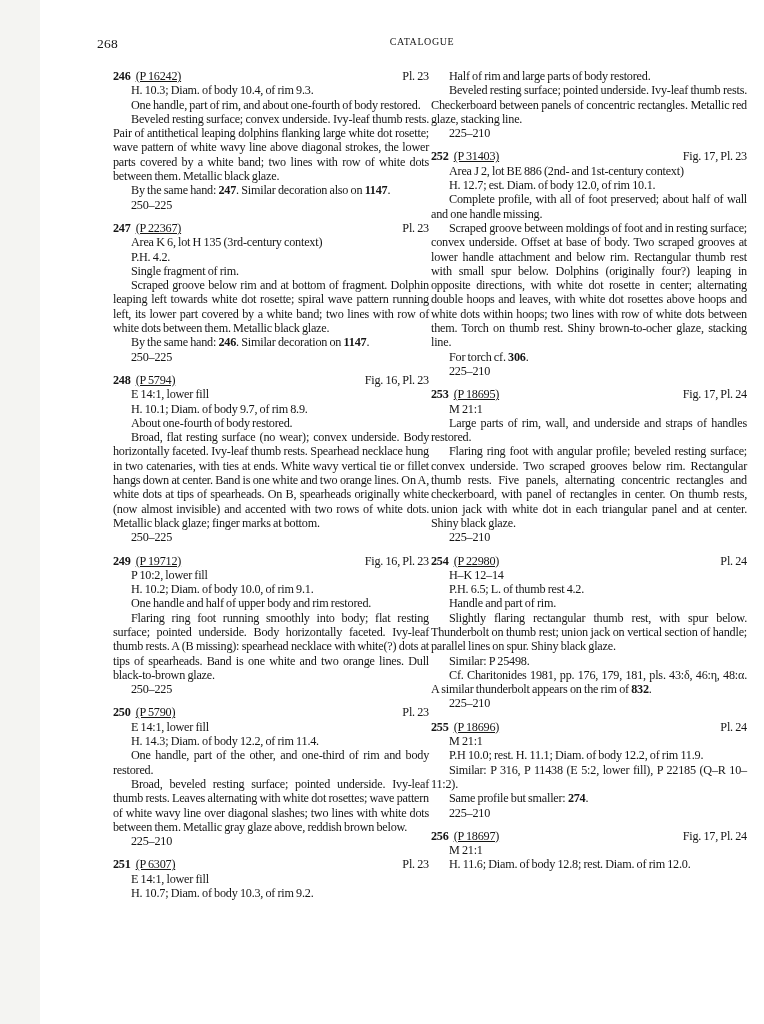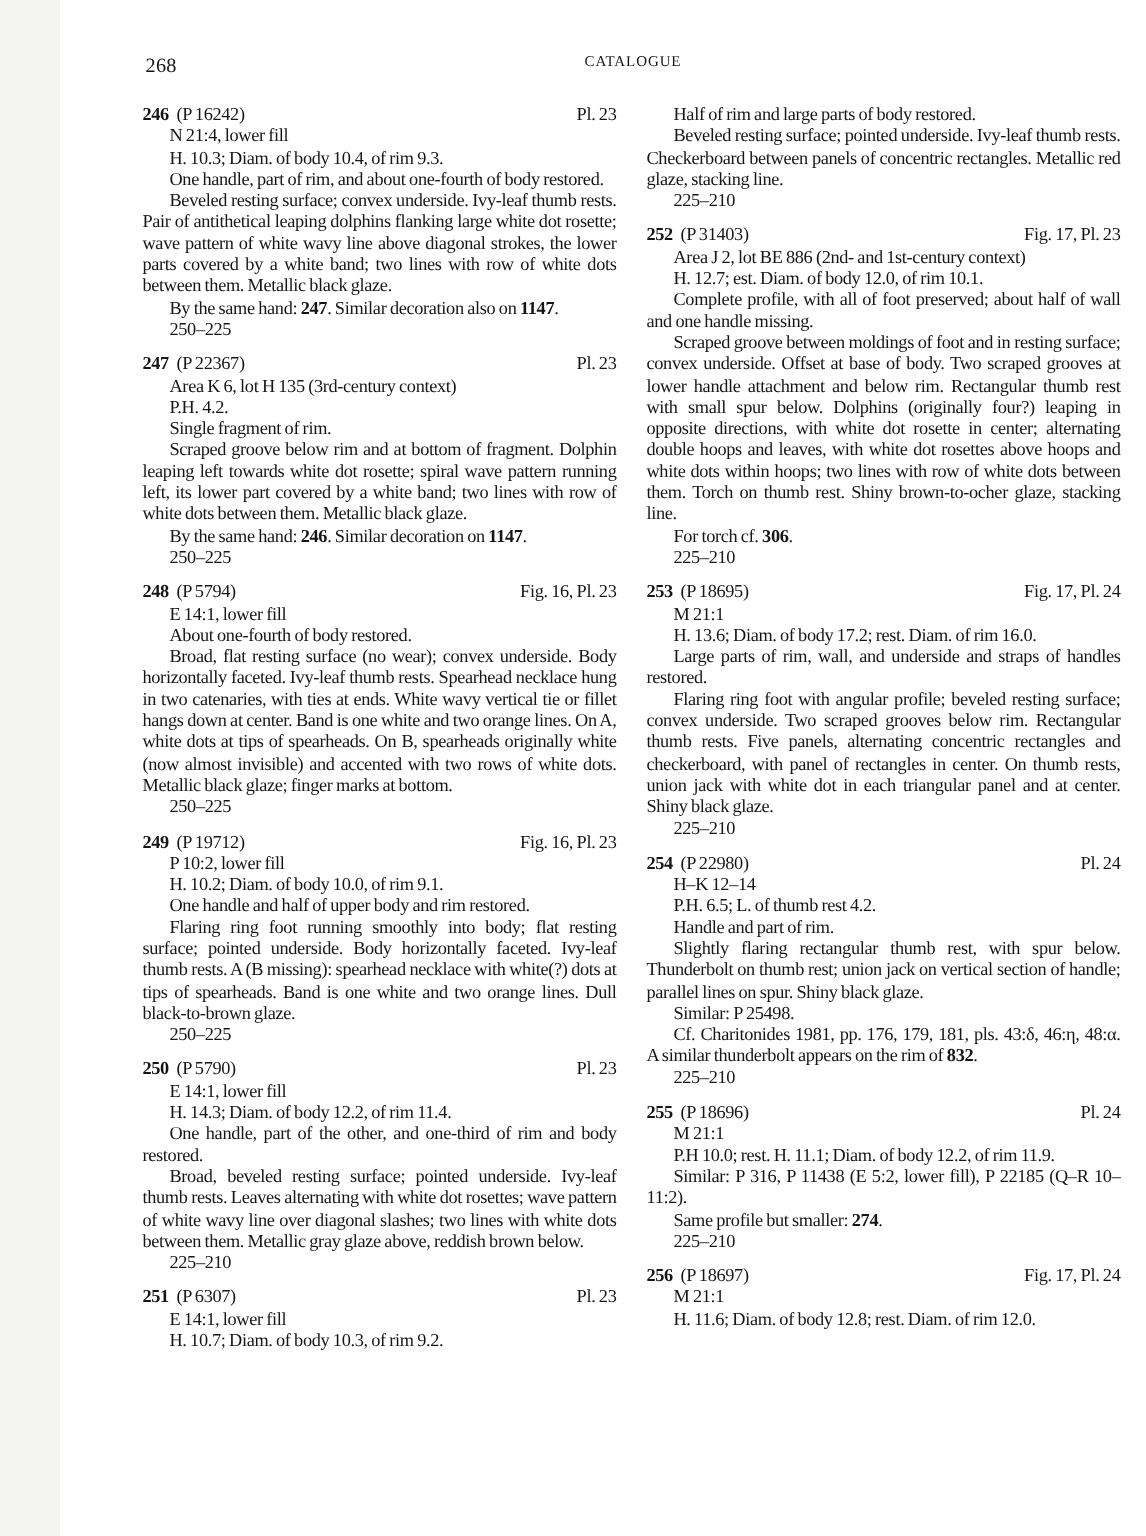--- a/index.html
+++ b/index.html
@@ -24,45 +24,44 @@
     position: absolute; left: 0; right: 0; top: 36px;
     text-align: center; font-size: 10px; letter-spacing: .6px;
   }
   .col {
     position: absolute; top: 69px; width: 316px;
     font-size: 12.2px; line-height: 14.3px;
     text-align: justify;
     letter-spacing: -0.22px; word-spacing: -0.5px;
     hyphens: auto; -webkit-hyphens: auto;
   }
-  .colL { left: 55px; }
+  .colL { left: 73px; }
   .colR { left: 391px; }
   .entry { margin: 0; }
   .entry:not(:first-child) { margin-top: 9px; }
   .ehead { display: flex; align-items: baseline; }
   .eid  { font-weight: bold; }
-  .epn  { margin-left: 5px; white-space: nowrap; }
+  .epn  { margin-left: 5px; white-space: nowrap; text-decoration: underline; }
   .eref { margin-left: auto; white-space: nowrap; }
   p.line { margin: 0; text-indent: 18px; }
   b { font-weight: bold; }
 </style>
 </head>
 <body>
 
 <div class="page">
   <span class="pagenum">268</span>
   <div class="ptitle">CATALOGUE</div>
   <div class="col colL">
       <article class="entry">
         <div class="ehead">
           <span class="eid">246</span>
           <span class="epn">(P 16242)</span>
           <span class="eref">Pl. 23</span>
         </div>
-        <p class="line">N 21:4, lower fill</p>
         <p class="line">H. 10.3; Diam. of body 10.4, of rim 9.3.</p>
         <p class="line">One handle, part of rim, and about one-fourth of body restored.</p>
         <p class="line">Beveled resting surface; convex underside.  Ivy-leaf thumb rests.  Pair of antithetical leaping dolphins flanking large white dot rosette; wave pattern of white wavy line above diagonal strokes, the lower parts covered by a white band; two lines with row of white dots between them.  Metallic black glaze.</p>
         <p class="line">By the same hand: <b>247</b>.  Similar decoration also on <b>1147</b>.</p>
         <p class="line">250–225</p>
       </article>
       <article class="entry">
         <div class="ehead">
           <span class="eid">247</span>
           <span class="epn">(P 22367)</span>
@@ -75,20 +74,21 @@
         <p class="line">By the same hand: <b>246</b>.  Similar decoration on <b>1147</b>.</p>
         <p class="line">250–225</p>
       </article>
       <article class="entry">
         <div class="ehead">
           <span class="eid">248</span>
           <span class="epn">(P 5794)</span>
           <span class="eref">Fig. 16, Pl. 23</span>
         </div>
         <p class="line">E 14:1, lower fill</p>
+        <p class="line">H. 10.1; Diam. of body 9.7, of rim 8.9.</p>
         <p class="line">About one-fourth of body restored.</p>
         <p class="line">Broad, flat resting surface (no wear); convex underside.  Body horizontally faceted.  Ivy-leaf thumb rests.  Spearhead necklace hung in two catenaries, with ties at ends.  White wavy vertical tie or fillet hangs down at center.  Band is one white and two orange lines.  On A, white dots at tips of spearheads.  On B, spearheads originally white (now almost invisible) and accented with two rows of white dots.  Metallic black glaze; finger marks at bottom.</p>
         <p class="line">250–225</p>
       </article>
       <article class="entry">
         <div class="ehead">
           <span class="eid">249</span>
           <span class="epn">(P 19712)</span>
           <span class="eref">Fig. 16, Pl. 23</span>
         </div>
@@ -139,21 +139,20 @@
         <p class="line">For torch cf. <b>306</b>.</p>
         <p class="line">225–210</p>
       </article>
       <article class="entry">
         <div class="ehead">
           <span class="eid">253</span>
           <span class="epn">(P 18695)</span>
           <span class="eref">Fig. 17, Pl. 24</span>
         </div>
         <p class="line">M 21:1</p>
-        <p class="line">H. 13.6; Diam. of body 17.2; rest. Diam. of rim 16.0.</p>
         <p class="line">Large parts of rim, wall, and underside and straps of handles restored.</p>
         <p class="line">Flaring ring foot with angular profile; beveled resting surface; convex underside.  Two scraped grooves below rim. Rectangular thumb rests.  Five panels, alternating concentric rectangles and checkerboard, with panel of rectangles in center.  On thumb rests, union jack with white dot in each triangular panel and at center.  Shiny black glaze.</p>
         <p class="line">225–210</p>
       </article>
       <article class="entry">
         <div class="ehead">
           <span class="eid">254</span>
           <span class="epn">(P 22980)</span>
           <span class="eref">Pl. 24</span>
         </div>

